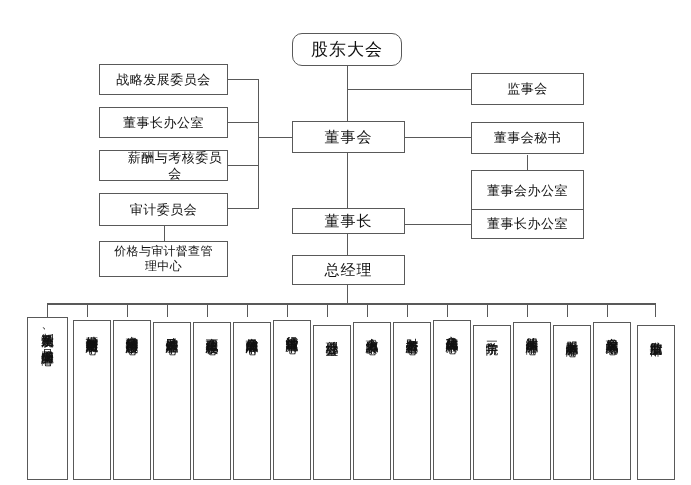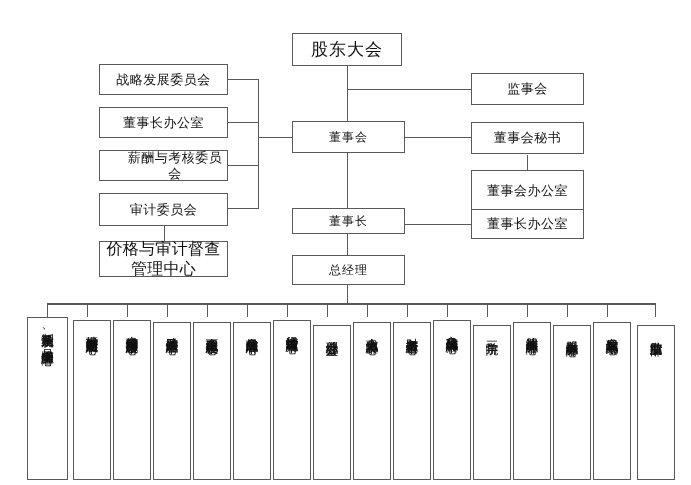--- a/index.html
+++ b/index.html
@@ -19,23 +19,23 @@
     background:#ffffff;
     color:#111111;
     display:flex;
     align-items:center;
     justify-content:center;
     text-align:center;
     line-height:1.22;
     z-index:3;
   }
   .lvl-top{font-size:17px;letter-spacing:1px;}
-  .lvl-main{font-size:12px;letter-spacing:1px;}
+  .lvl-main{font-size:15px;letter-spacing:1px;}
   .lvl-side{font-size:13px;letter-spacing:0.5px;}
-  .lvl-sub{font-size:16px;letter-spacing:0.3px;padding:0 4px;}
+  .lvl-sub{font-size:12px;letter-spacing:0.3px;padding:0 10px;}
 
   
   .vbox{
     position:absolute;
     box-sizing:border-box;
     border:1.3px solid #595959;
     background:#ffffff;
     color:#111111;
     z-index:3;
     display:flex;
@@ -100,21 +100,21 @@
   <div class="ln lnv" style="left:327px;top:303px;height:14px;"></div>
   <div class="ln lnv" style="left:367px;top:303px;height:14px;"></div>
   <div class="ln lnv" style="left:407px;top:303px;height:14px;"></div>
   <div class="ln lnv" style="left:447px;top:303px;height:14px;"></div>
   <div class="ln lnv" style="left:487px;top:303px;height:14px;"></div>
   <div class="ln lnv" style="left:527px;top:303px;height:14px;"></div>
   <div class="ln lnv" style="left:567px;top:303px;height:14px;"></div>
   <div class="ln lnv" style="left:607px;top:303px;height:14px;"></div>
   <div class="ln lnv" style="left:655px;top:303px;height:14px;"></div>
 
-  <div class="box lvl-top" style="left:292px;top:33px;width:110px;height:33px;">股东大会</div>
+  <div class="box lvl-top" style="left:292px;top:33px;width:110px;height:33px;border-radius:10px;">股东大会</div>
 
   <div class="box lvl-main" style="left:292px;top:121px;width:113px;height:32px;">董事会</div>
 
   <div class="box lvl-main" style="left:292px;top:208px;width:113px;height:26px;">董事长</div>
 
   <div class="box lvl-main" style="left:292px;top:255px;width:113px;height:30px;">总经理</div>
 
   <div class="box lvl-side" style="left:99px;top:64px;width:129px;height:31px;">战略发展委员会</div>
   <div class="box lvl-side" style="left:99px;top:107px;width:129px;height:31px;">董事长办公室</div>
   <div class="box lvl-side" style="left:99px;top:150px;width:129px;height:31px;padding-left:23px;">薪酬与考核委员会</div>

